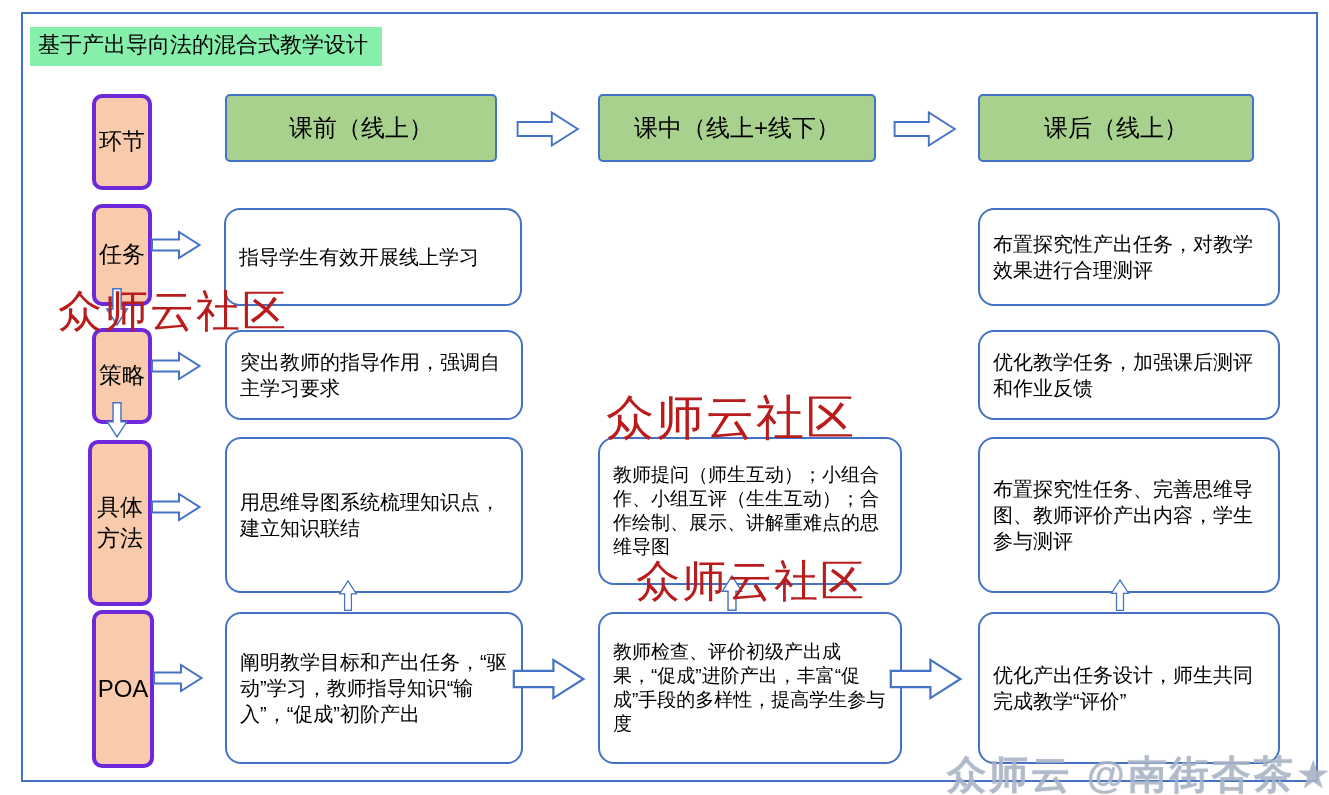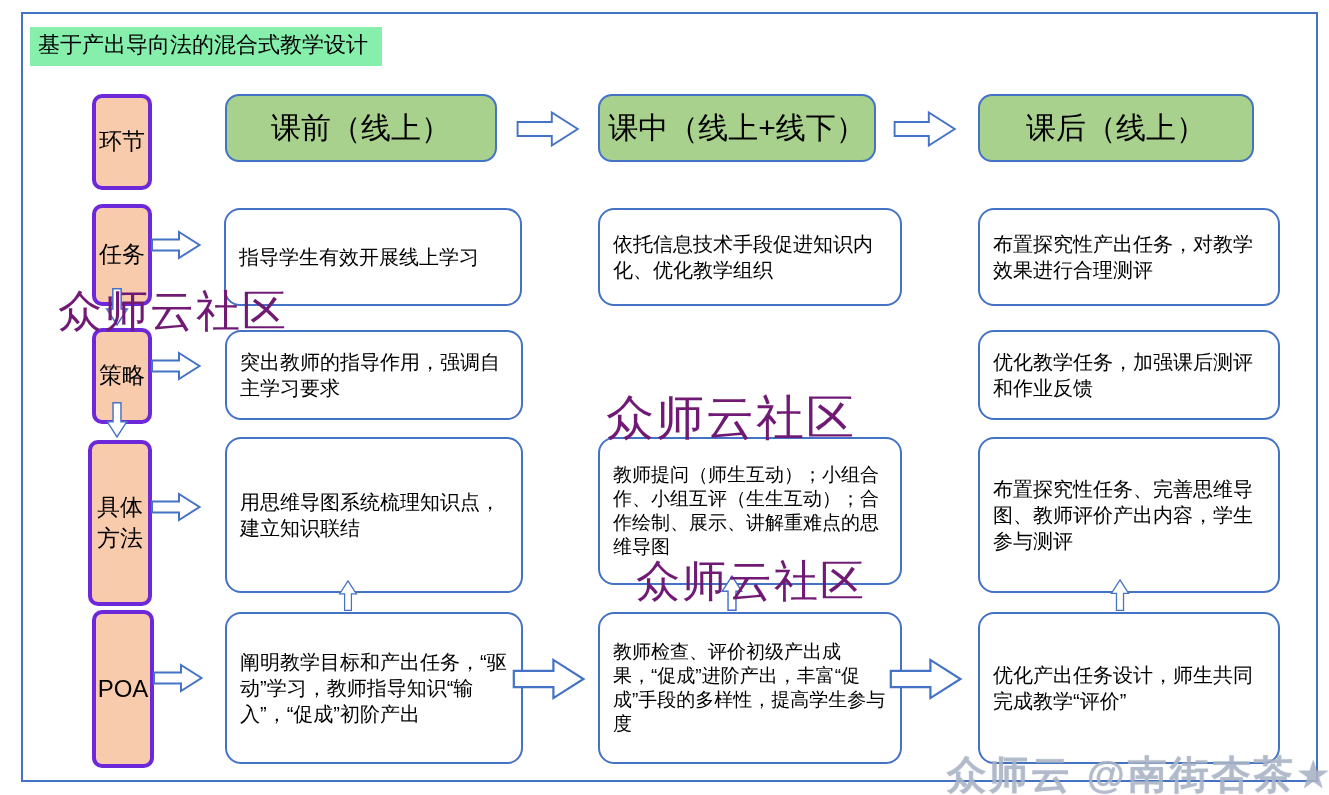--- a/index.html
+++ b/index.html
@@ -17,33 +17,33 @@
     background:#86efac; font-size:22px; line-height:1.3; white-space:nowrap;
   }
   .lbox{
     position:absolute; background:#F8CBAD; border:4px solid #6d28d9;
     border-radius:10px; display:flex; align-items:center; justify-content:center;
     text-align:center; font-size:23px; line-height:1.35; word-break:break-all;
     padding:6px 0;
   }
   .gbox{
     position:absolute; background:#A9D18E; border:2px solid #4472C4;
-    border-radius:14px; display:flex; align-items:center; justify-content:center;
-    font-size:30px; text-align:left;
+    border-radius:5px; display:flex; align-items:center; justify-content:center;
+    font-size:24px; text-align:left;
   }
   .abox{
     position:absolute; background:#fff; border:2px solid #4472C4;
     border-radius:16px; display:flex; align-items:center;
     padding:6px 13px; font-size:20px; line-height:1.3; text-align:left;
   }
   .abox.tight{font-size:19px; line-height:1.27;}
   .arrow{position:absolute;}
   .arrow svg{display:block; width:100%; height:100%;}
   .wm{
-    position:absolute; color:#701a75; font-weight:500; white-space:nowrap;
+    position:absolute; color:#b91c1c; font-weight:500; white-space:nowrap;
     z-index:50; letter-spacing:2px;font-family:Liberation Mono, monospace;
   }
   .sig{
     position:absolute; left:947px; top:748px; font-size:39px; font-weight:bold;
     letter-spacing:3px; white-space:nowrap; z-index:40;
     color:rgba(178,188,204,0.75);
     text-shadow:0 0 1px rgba(120,132,155,0.6);
   }
 </style>
 </head>
@@ -60,23 +60,20 @@
   <div class="lbox" style="left:92px;top:328px;width:52px;height:76px;">策略</div>
   <div class="lbox" style="left:88px;top:440px;width:56px;height:146px;">具体方法</div>
   <div class="lbox" style="left:92px;top:610px;width:54px;height:138px;font-size:24px;">POA</div>
 
   <div class="gbox" style="left:225px;top:94px;width:268px;height:64px;">课前（线上）</div>
   <div class="gbox" style="left:598px;top:94px;width:274px;height:64px;">课中（线上+线下）</div>
   <div class="gbox" style="left:978px;top:94px;width:272px;height:64px;">课后（线上）</div>
 
   <div class="abox" style="left:224px;top:208px;width:268px;height:82px;">
       <span>指导学生有效开展线上学习</span>
-    </div>
-  <div class="abox" style="left:598px;top:208px;width:274px;height:82px;">
-      <span>依托信息技术手段促进知识内化、优化教学组织</span>
     </div>
   <div class="abox" style="left:978px;top:208px;width:272px;height:82px;">
       <span>布置探究性产出任务，对教学效果进行合理测评</span>
     </div>
 
   <div class="abox" style="left:225px;top:330px;width:268px;height:74px;font-family:Liberation Serif, serif;">
       <span>突出教师的指导作用，强调自主学习要求</span>
     </div>
   <div class="abox" style="left:978px;top:330px;width:272px;height:74px;">
       <span>优化教学任务，加强课后测评和作业反馈</span>

